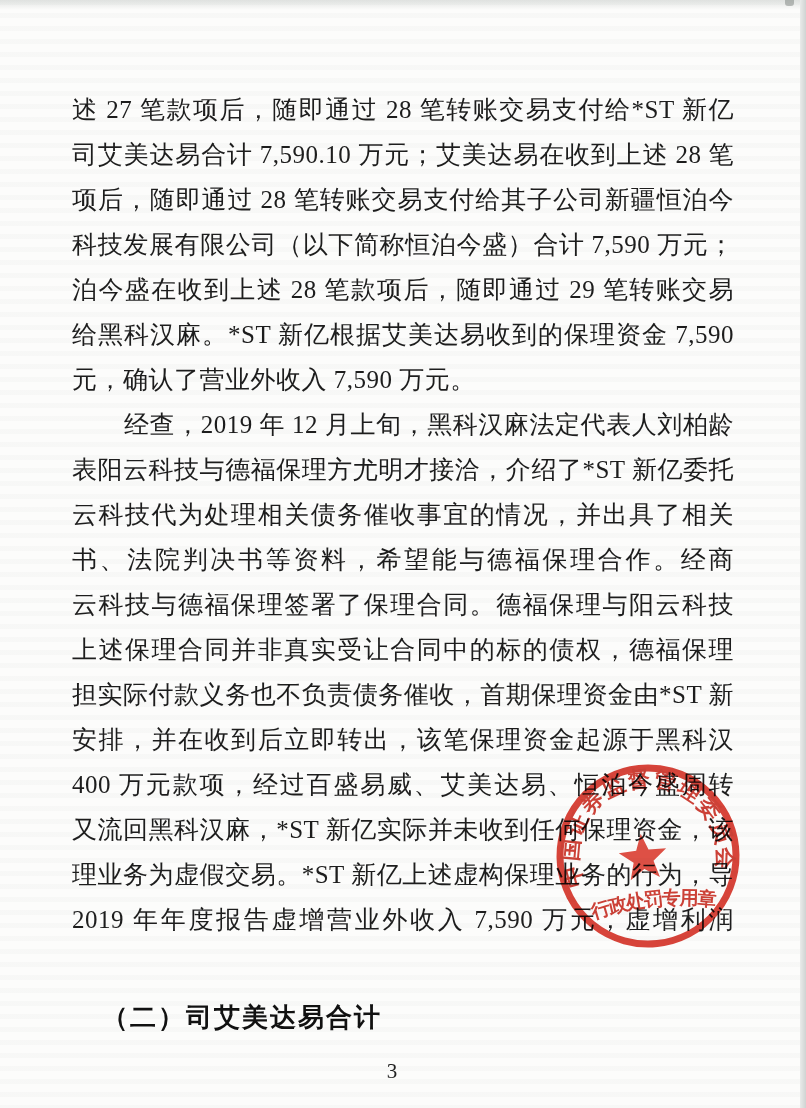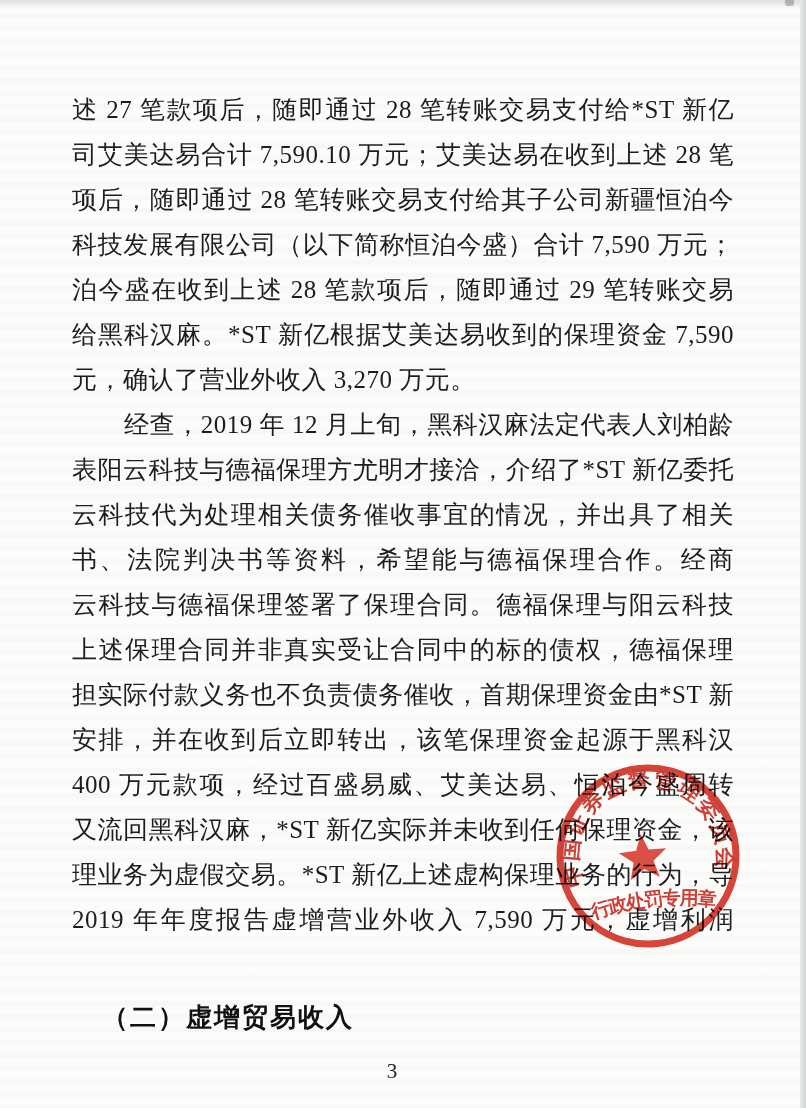--- a/index.html
+++ b/index.html
@@ -78,36 +78,36 @@
   <div class="edge-strip"></div>
   <div class="corner-mark"></div>
 
   <div class="textblock">
     <div class="ln jf">述 27 笔款项后，随即通过 28 笔转账交易支付给*ST 新亿子公</div>
     <div class="ln jf">司艾美达易合计 7,590.10 万元；艾美达易在收到上述 28 笔款</div>
     <div class="ln jf">项后，随即通过 28 笔转账交易支付给其子公司新疆恒泊今盛</div>
     <div class="ln jf">科技发展有限公司（以下简称恒泊今盛）合计 7,590 万元；恒</div>
     <div class="ln jf">泊今盛在收到上述 28 笔款项后，随即通过 29 笔转账交易支付</div>
     <div class="ln jf">给黑科汉麻。*ST 新亿根据艾美达易收到的保理资金 7,590 万</div>
-    <div class="ln">元，确认了营业外收入 3,270 万元。</div>
+    <div class="ln">元，确认了营业外收入 7,590 万元。</div>
     <div class="ln jf ind">经查，2019 年 12 月上旬，黑科汉麻法定代表人刘柏龄代</div>
     <div class="ln jf">表阳云科技与德福保理方尤明才接洽，介绍了*ST 新亿委托阳</div>
     <div class="ln jf">云科技代为处理相关债务催收事宜的情况，并出具了相关委托</div>
     <div class="ln jf">书、法院判决书等资料，希望能与德福保理合作。经商议，阳</div>
     <div class="ln jf">云科技与德福保理签署了保理合同。德福保理与阳云科技签署</div>
     <div class="ln jf">上述保理合同并非真实受让合同中的标的债权，德福保理不承</div>
     <div class="ln jf">担实际付款义务也不负责债务催收，首期保理资金由*ST 新亿</div>
     <div class="ln jf">安排，并在收到后立即转出，该笔保理资金起源于黑科汉麻</div>
     <div class="ln jf">400 万元款项，经过百盛易威、艾美达易、恒泊今盛周转后，</div>
     <div class="ln jf">又流回黑科汉麻，*ST 新亿实际并未收到任何保理资金，该保</div>
     <div class="ln jf">理业务为虚假交易。*ST 新亿上述虚构保理业务的行为，导致</div>
     <div class="ln jf">2019 年年度报告虚增营业外收入 7,590 万元，虚增利润 7,590</div>
   </div>
 
-  <div class="heading">（二）虚增贸易收入</div>
+  <div class="heading">（二）司艾美达易合计</div>
 
   <div class="page-number">3</div>
 
   <svg class="stamp" viewBox="0 0 190 190" xmlns="http://www.w3.org/2000/svg">
     <circle cx="95" cy="95" r="88" fill="none" stroke-width="7" stroke="#d8372c"></circle>
     <path id="sealArcTop" d="M 29.2 118.9 A 70 70 0 1 1 160.8 118.9" fill="none"></path>
     <text font-size="22" font-weight="700" letter-spacing="2" font-family="Liberation Serif, DejaVu Serif, serif" fill="#cc3328">
       <textPath href="#sealArcTop" startOffset="50%" text-anchor="middle">中国证券监督管理委员会</textPath>
     </text>
     <polygon points="90,72 96.2,88.5 113.8,89.3 100,100.2 104.7,117.2 90,107.5 75.3,117.2 80,100.2 66.2,89.3 83.8,88.5" fill="#df4438"></polygon>

